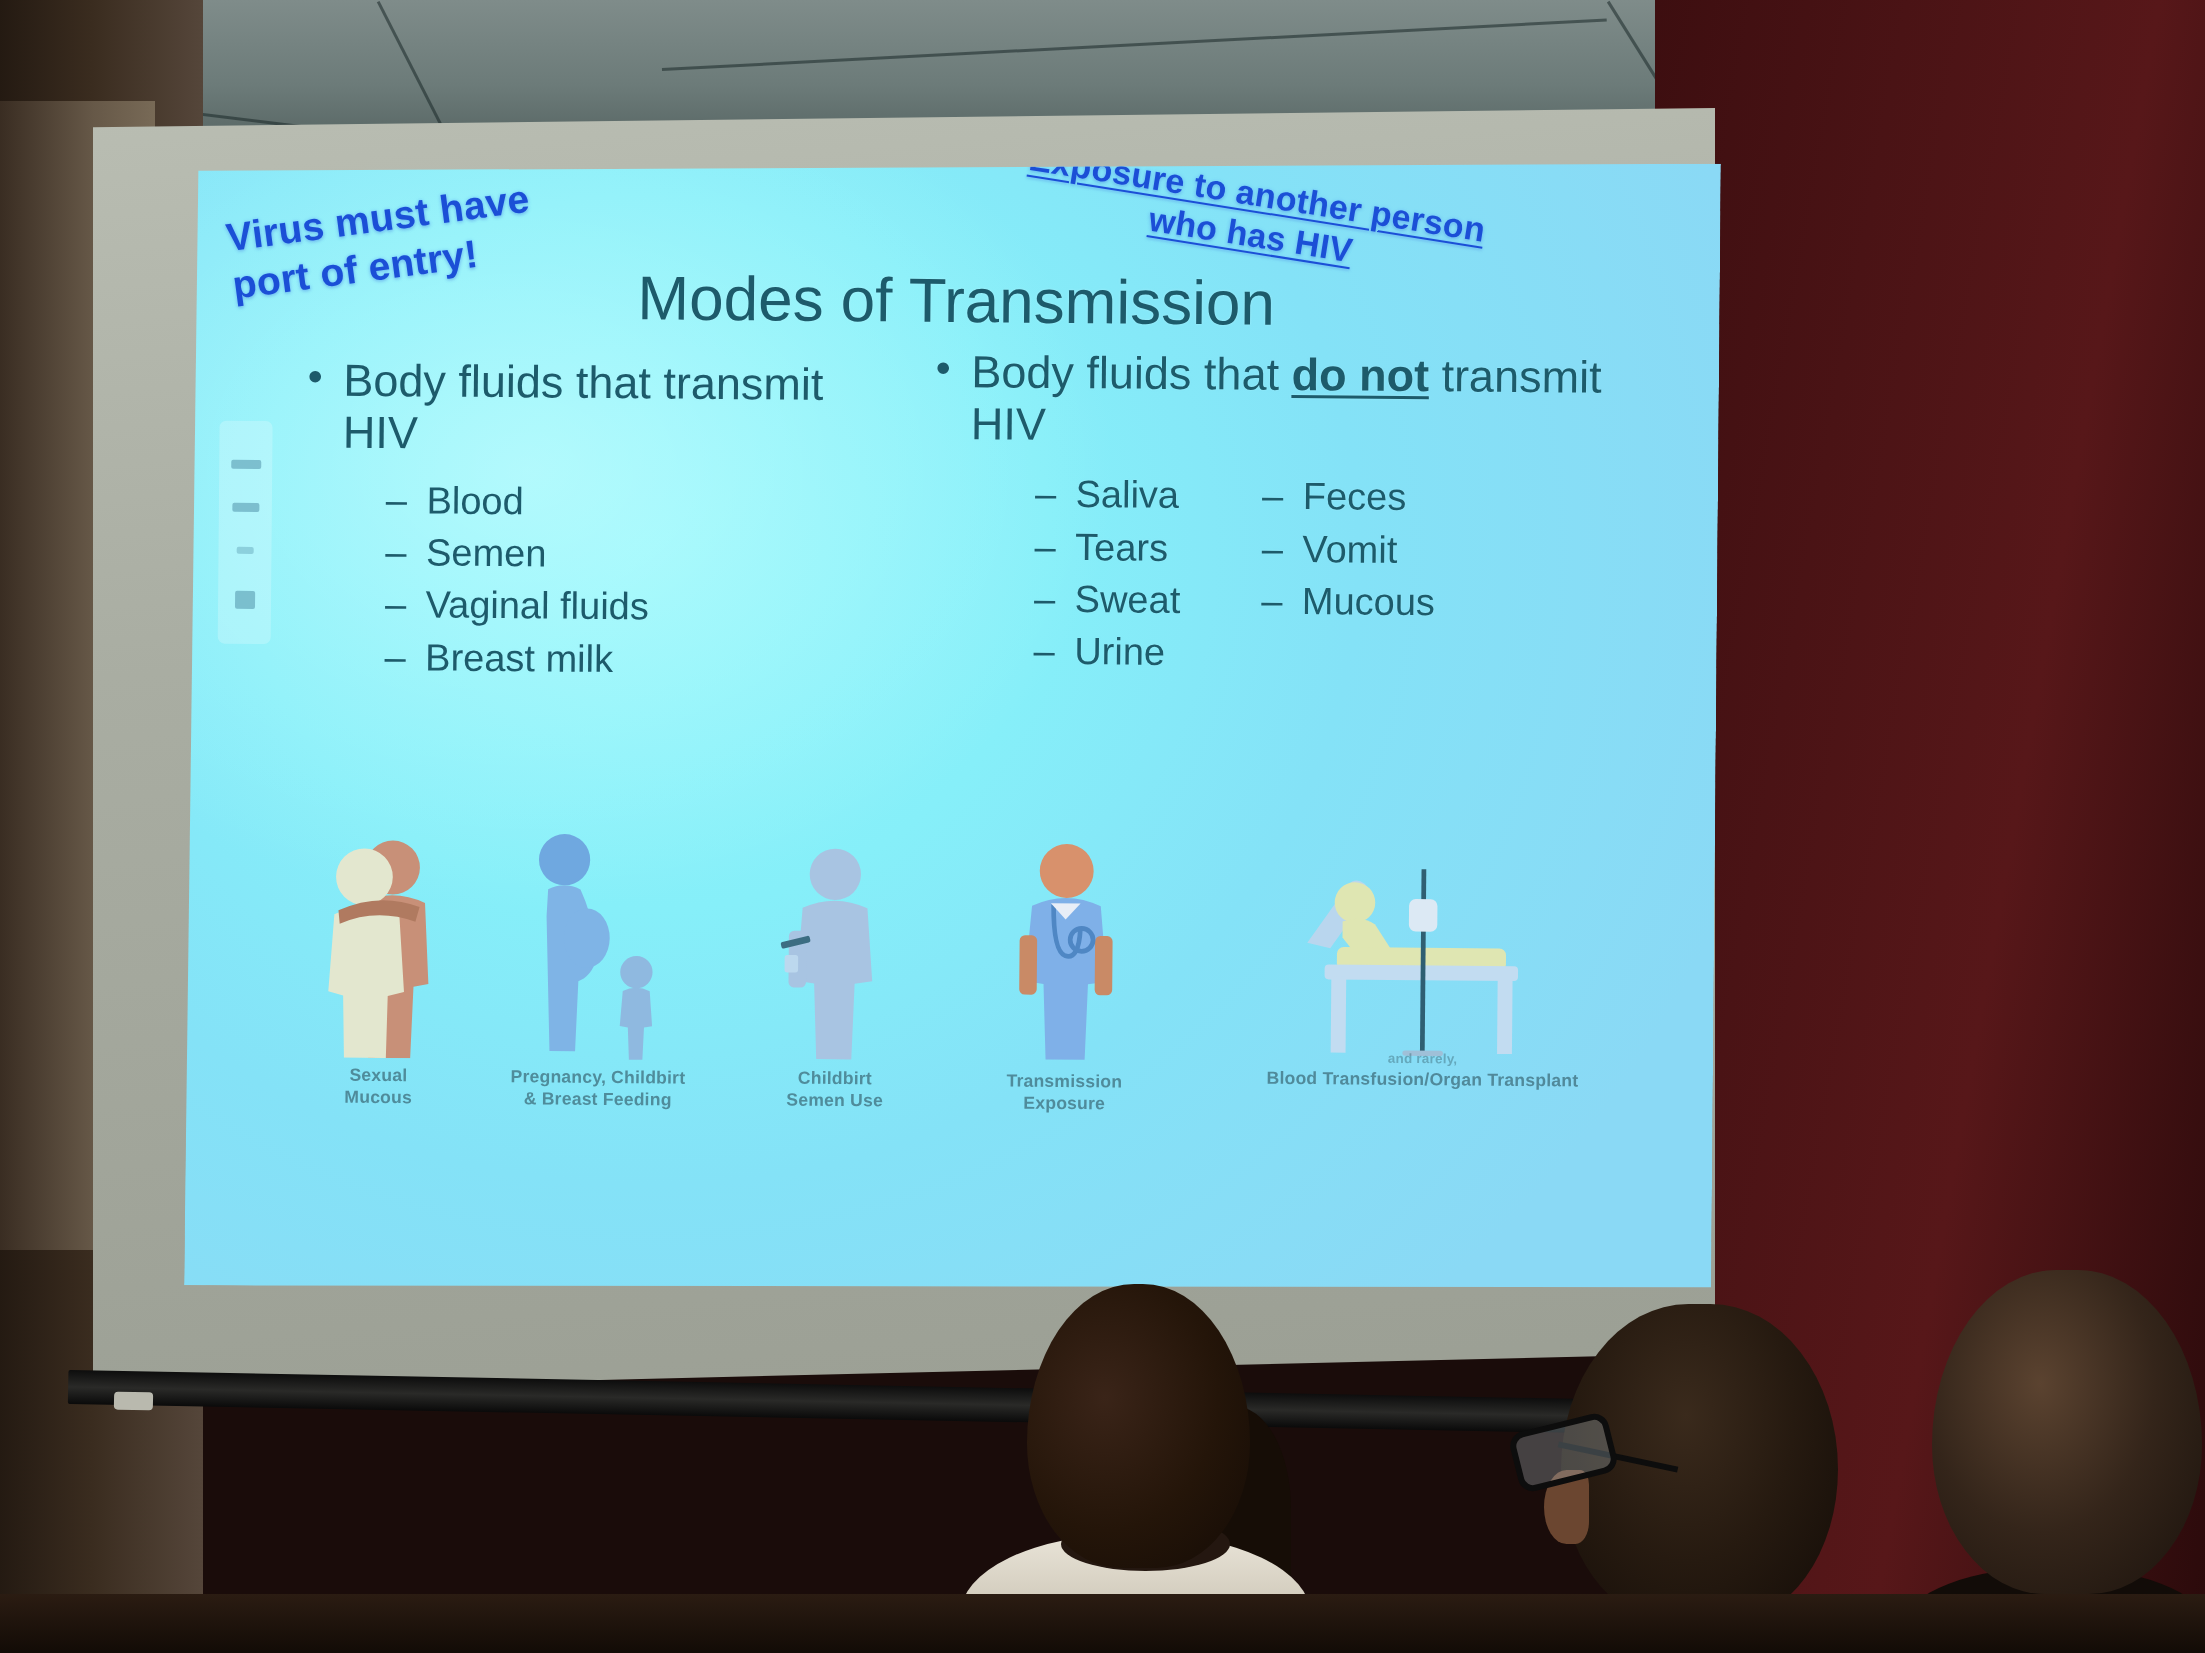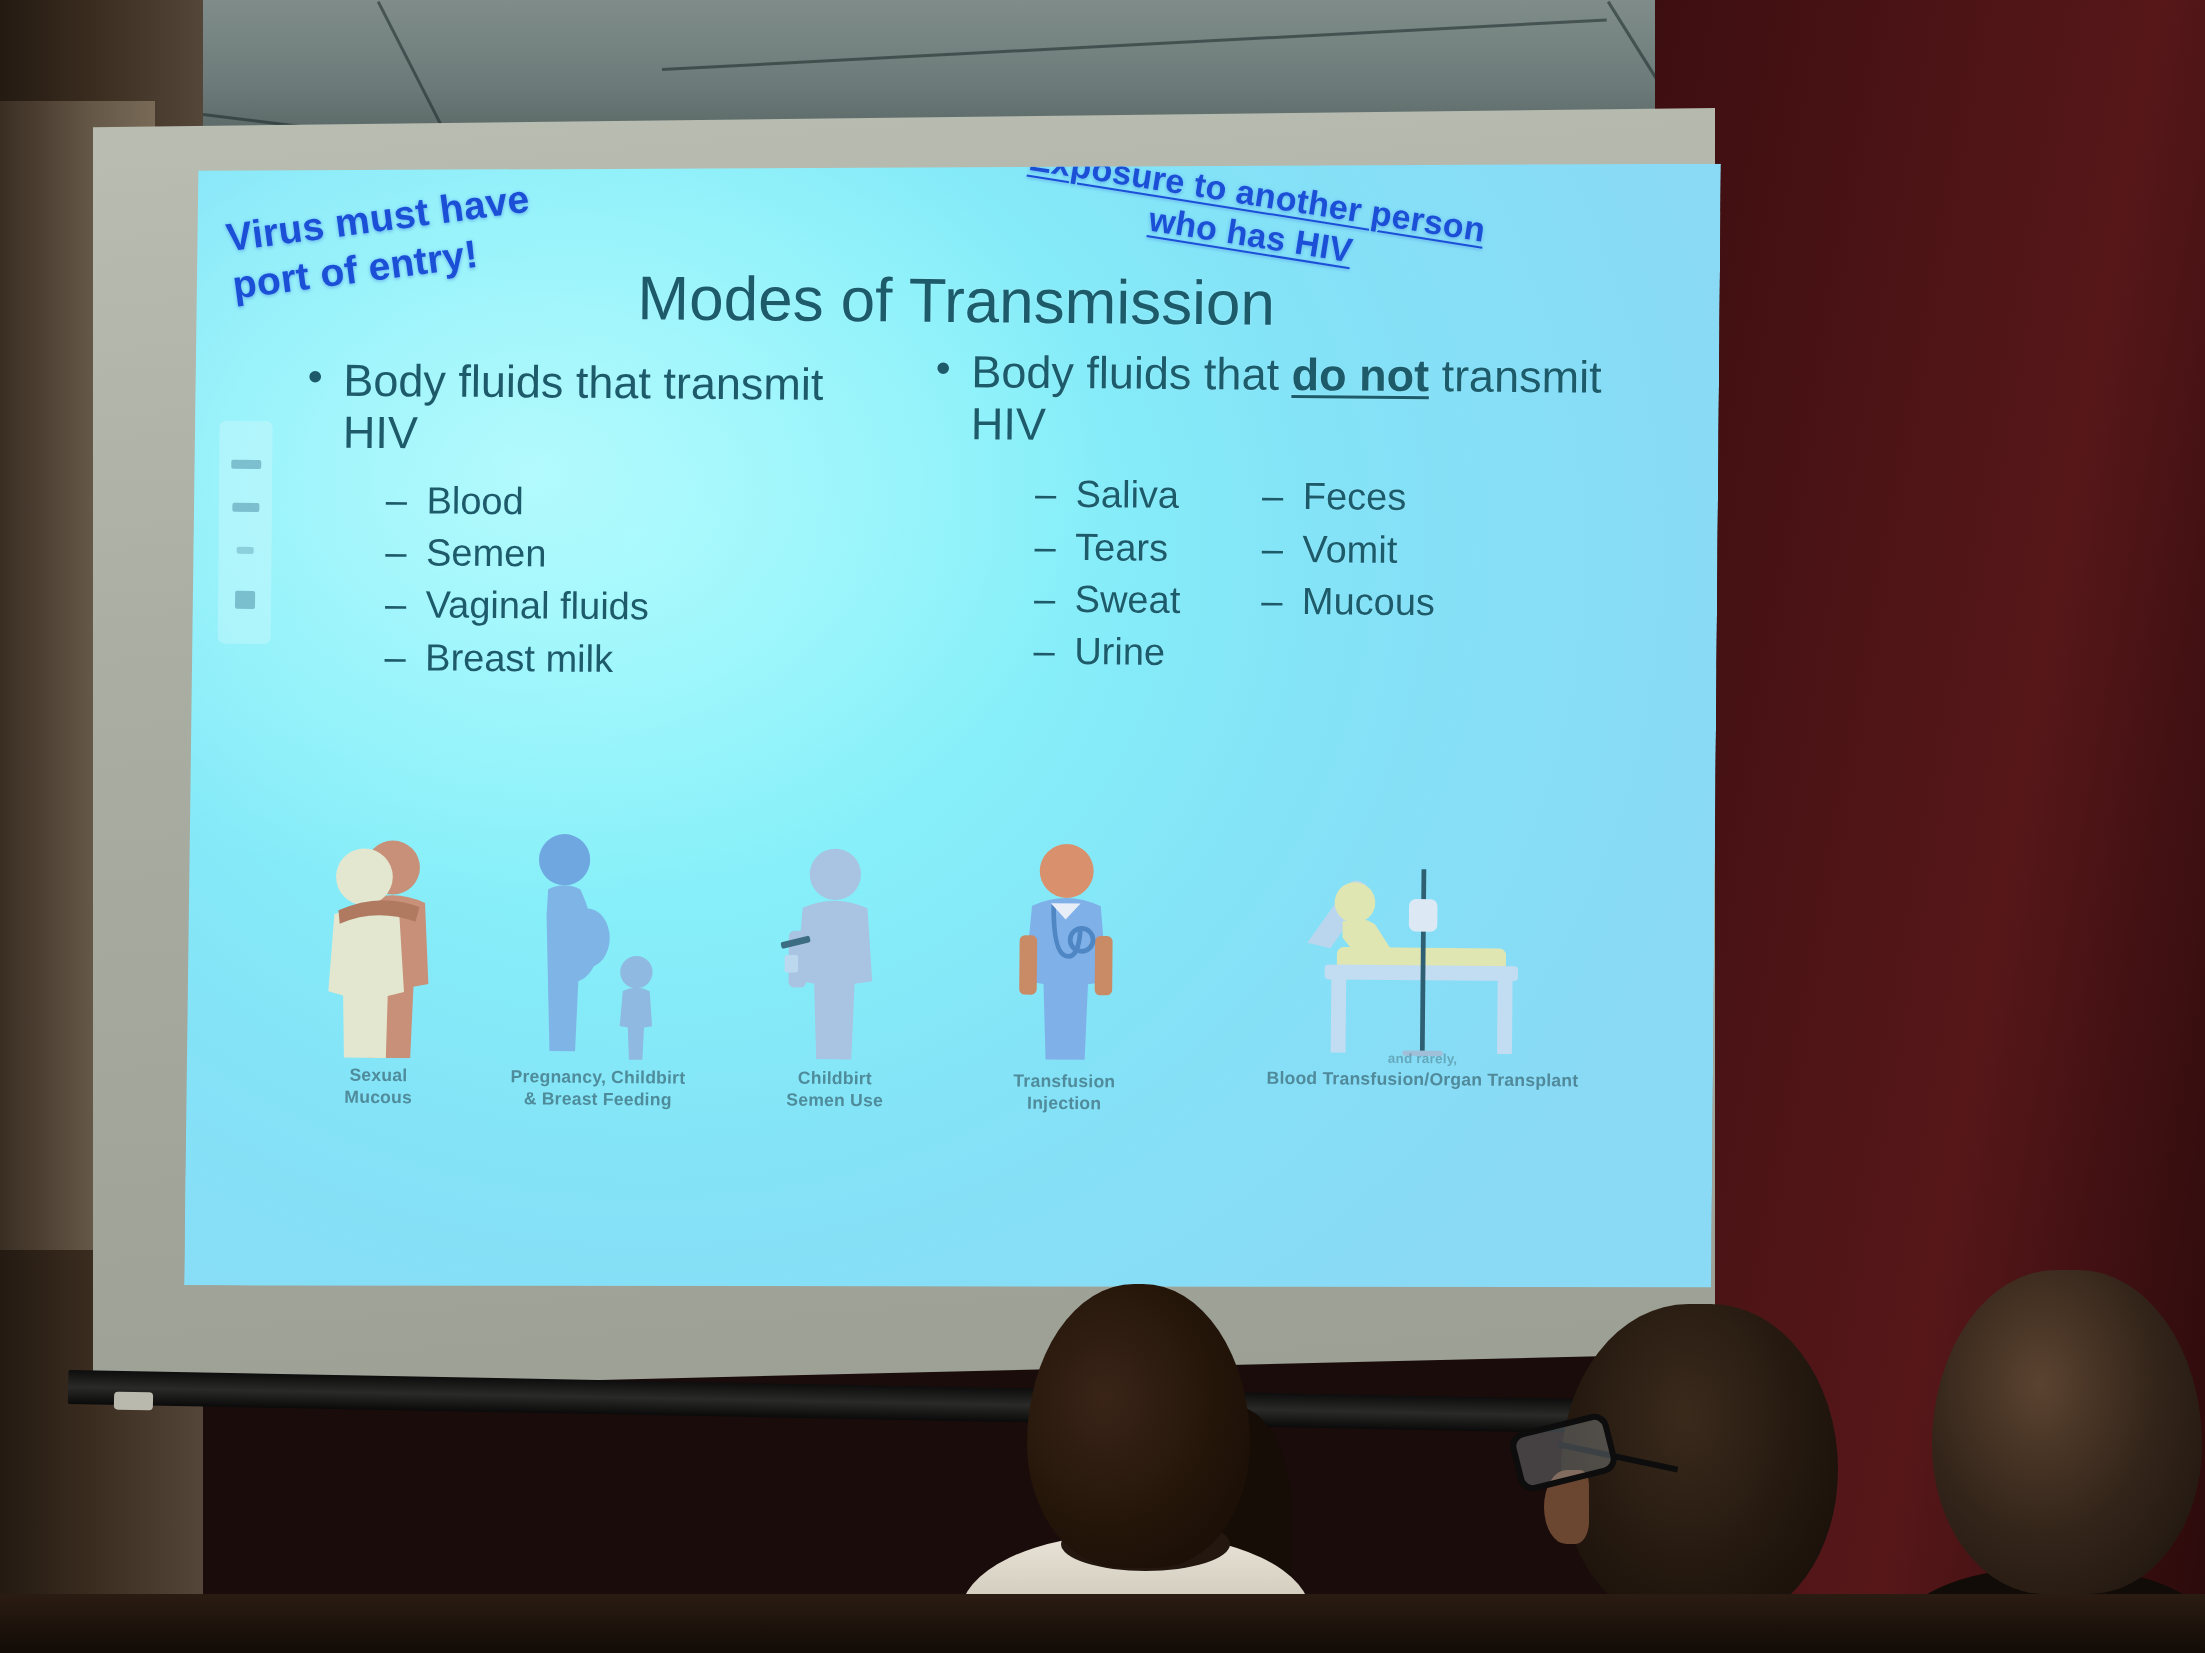--- a/index.html
+++ b/index.html
@@ -454,22 +454,22 @@
             <circle cx="95" cy="44" r="40" fill="#d8916c"></circle>
             <path d="M44 96 q51 -24 102 0 l10 112 -28 4 -4 112 -58 0 -4 -112 -28 -4 z" fill="#7fb0e8"></path>
             <rect x="26" y="140" width="26" height="88" rx="8" fill="#c98a66"></rect>
             <rect x="138" y="140" width="26" height="88" rx="8" fill="#c98a66"></rect>
             <path d="M76 94 q0 70 18 76 q20 6 22 -40" stroke="#4f87c4" stroke-width="7" fill="none"></path>
             <circle cx="118" cy="146" r="17" stroke="#4f87c4" stroke-width="7" fill="none"></circle>
             <path d="M72 92 l22 24 22 -24" fill="#e8eef7"></path>
           </svg>
         </div>
         <div class="cap">
-          <span>Transfusion</span><br>
-          <span>Injection</span>
+          <span>Transmission</span><br>
+          <span>Exposure</span>
         </div>
       </div>
 
       <div class="picto" style="left:1027px; top:20px; width:419px;">
         <div class="fig" style="width:257px;height:203px;">
           <svg viewBox="0 0 380 300" width="257" height="203">
             <path d="M18 128 L78 42 q10 -12 24 -2 q12 10 2 22 L52 136 z" fill="#b9d6ee"></path>
             <circle cx="88" cy="68" r="30" fill="#dfe6b2"></circle>
             <path d="M70 96 q28 -10 48 4 l26 40 -42 20 -32 -40 z" fill="#dfe6b2"></path>
             <rect x="62" y="134" width="250" height="34" rx="10" fill="#dfe6b2"></rect>

